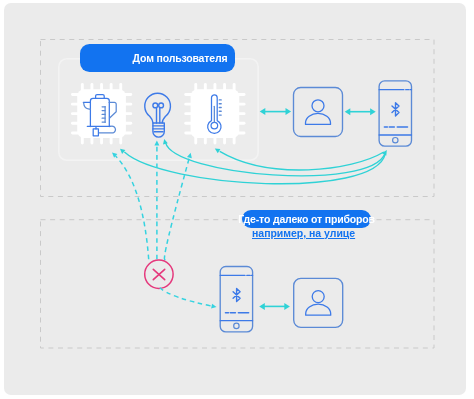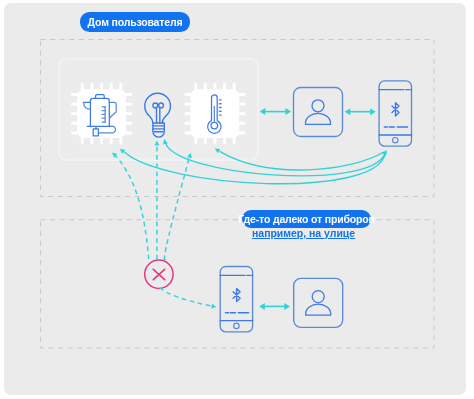--- a/index.html
+++ b/index.html
@@ -2,21 +2,21 @@
 <html><head>
 <meta charset="utf-8">
 <style>
   html,body{margin:0;padding:0;background:#fff;}
   body{width:474px;height:399px;font-family:"Liberation Sans",sans-serif;overflow:hidden;}
   #stage{position:relative;width:474px;height:399px;background:#fff;}
   .badge{position:absolute;display:flex;align-items:center;justify-content:center;
          background:#1273f0;color:#fff;border-radius:9.5px;font-size:10.5px;
          font-weight:600;letter-spacing:-0.17px;white-space:nowrap;}
   .subtext{position:absolute;color:#1273f0;font-size:10.5px;font-weight:600;letter-spacing:-0.02px;white-space:nowrap;text-decoration:underline;}
-  #badge1{left:80px;top:12px;width:110px;height:20px;}
+  #badge1{left:80px;top:44px;width:110px;height:28px;padding-left:45px;}
   #badge2{left:242px;top:210px;width:129px;height:18px;}
   #sub2{left:252px;top:227px;}
 </style>
 </head>
 <body>
 
 <div id="stage">
   <svg id="art" width="474" height="399" viewBox="0 0 474 399">
 <rect x="4" y="3" width="462" height="392" rx="7" fill="#ebebeb"></rect>
 <rect x="40.5" y="39.5" width="393.5" height="157" fill="none" stroke="#c9c9c9" stroke-width="1" stroke-dasharray="5 4.6"></rect>

